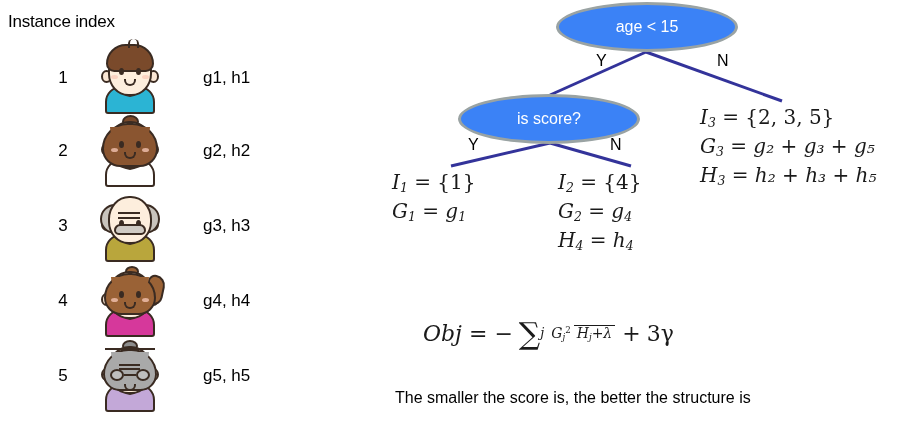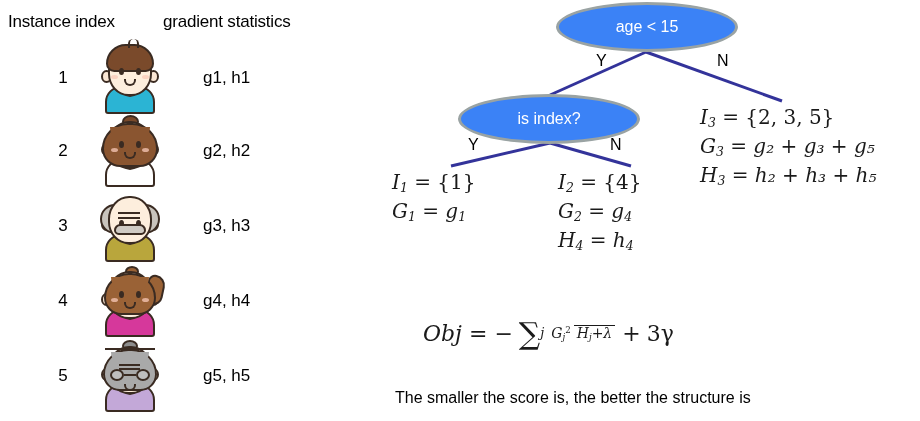--- a/index.html
+++ b/index.html
@@ -103,21 +103,20 @@
 
   .caption{position:absolute;left:389px;top:389px;font-size:16px;color:#000;white-space:nowrap;margin-left:6px;}
 </style>
 </head>
 <body>
 
 <div class="page">
 
   <div class="left-panel">
     <div class="hdr hdr-index">Instance index</div>
-    <div class="hdr hdr-grad">gradient statistics</div>
 
     <div class="row" style="top:40px;">
       <div class="row-idx">1</div>
       <div class="row-avatar">
         <div class="av boy">
           <div class="body" style="background:#2bb4d4;"></div>
           <div class="collar"></div>
           <div class="ear l"></div>
             <div class="ear r"></div>
           <div class="face"></div>
@@ -231,21 +230,21 @@
 
     <polyline points="550,143 451,166" fill="none" stroke="#33339a" stroke-width="3"></polyline>
 
     <polyline points="550,143 631,166" fill="none" stroke="#33339a" stroke-width="3"></polyline>
   </svg>
 
   <div class="node node-root">
     <span>age &lt; 15</span>
   </div>
   <div class="node node-male">
-    <span>is index?</span>
+    <span>is score?</span>
   </div>
 
   <div class="edge-label lbl-root-y">Y</div>
   <div class="edge-label lbl-root-n">N</div>
   <div class="edge-label lbl-male-y">Y</div>
   <div class="edge-label lbl-male-n">N</div>
 
   <div class="blk blk-i1">
     <div class="ln">
       <span>I</span><sub>1</sub>

